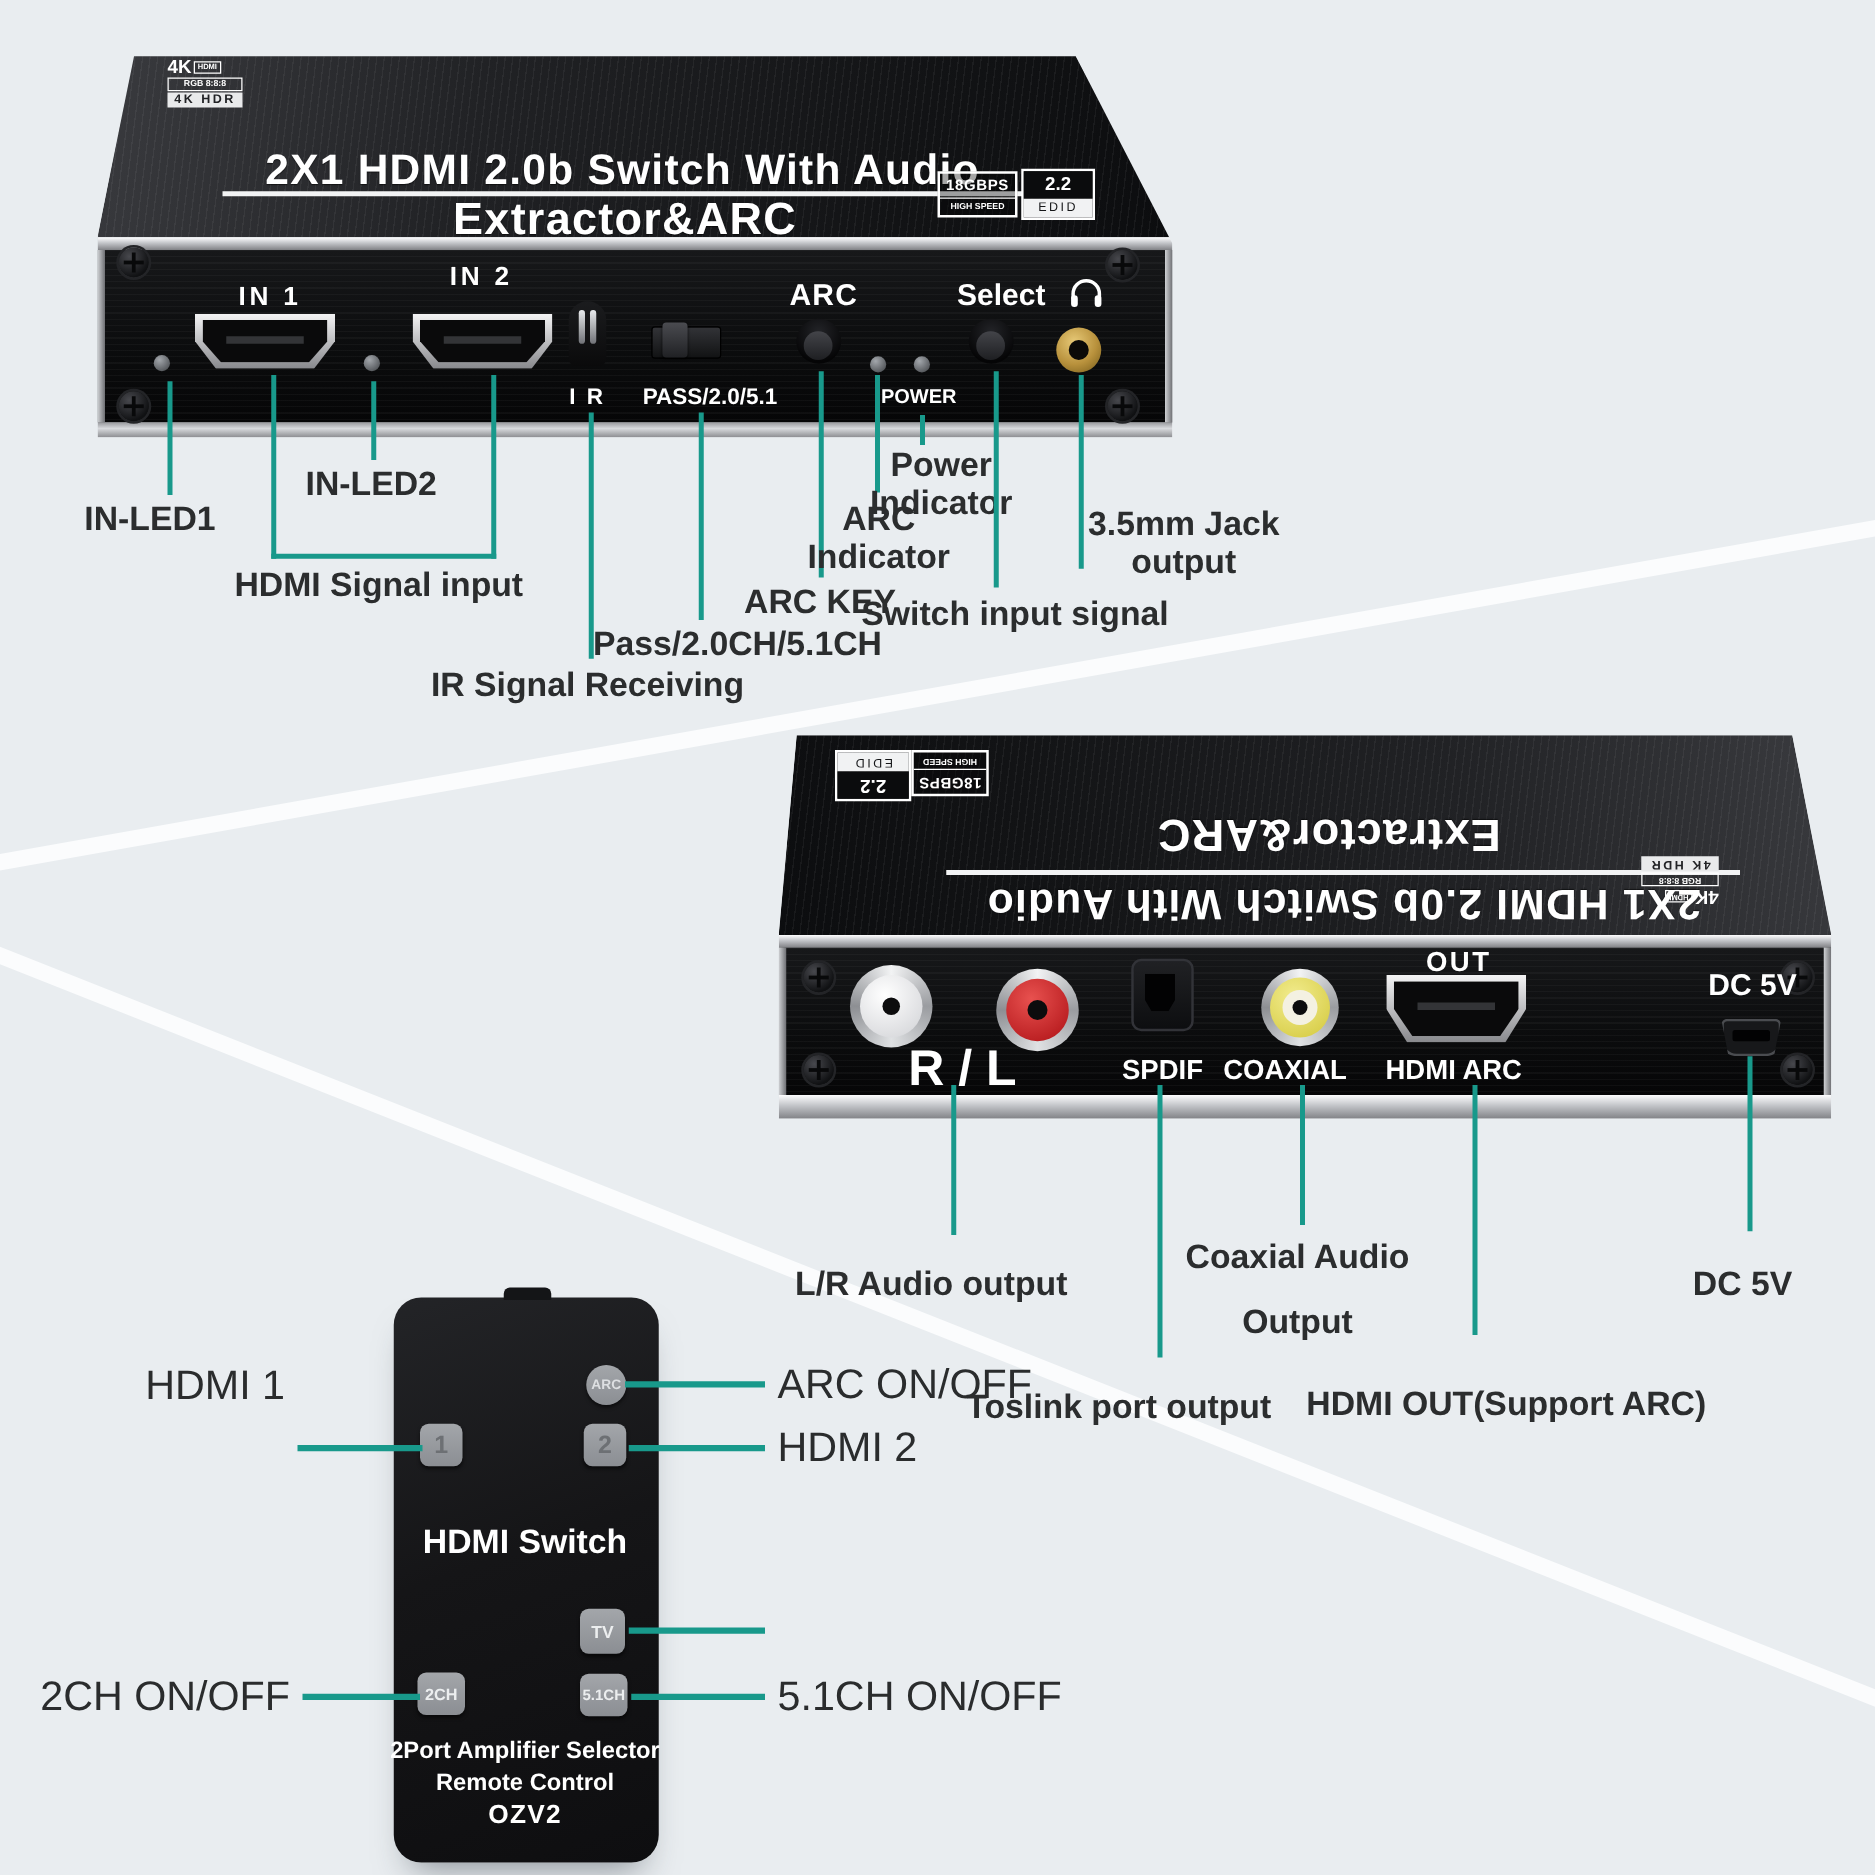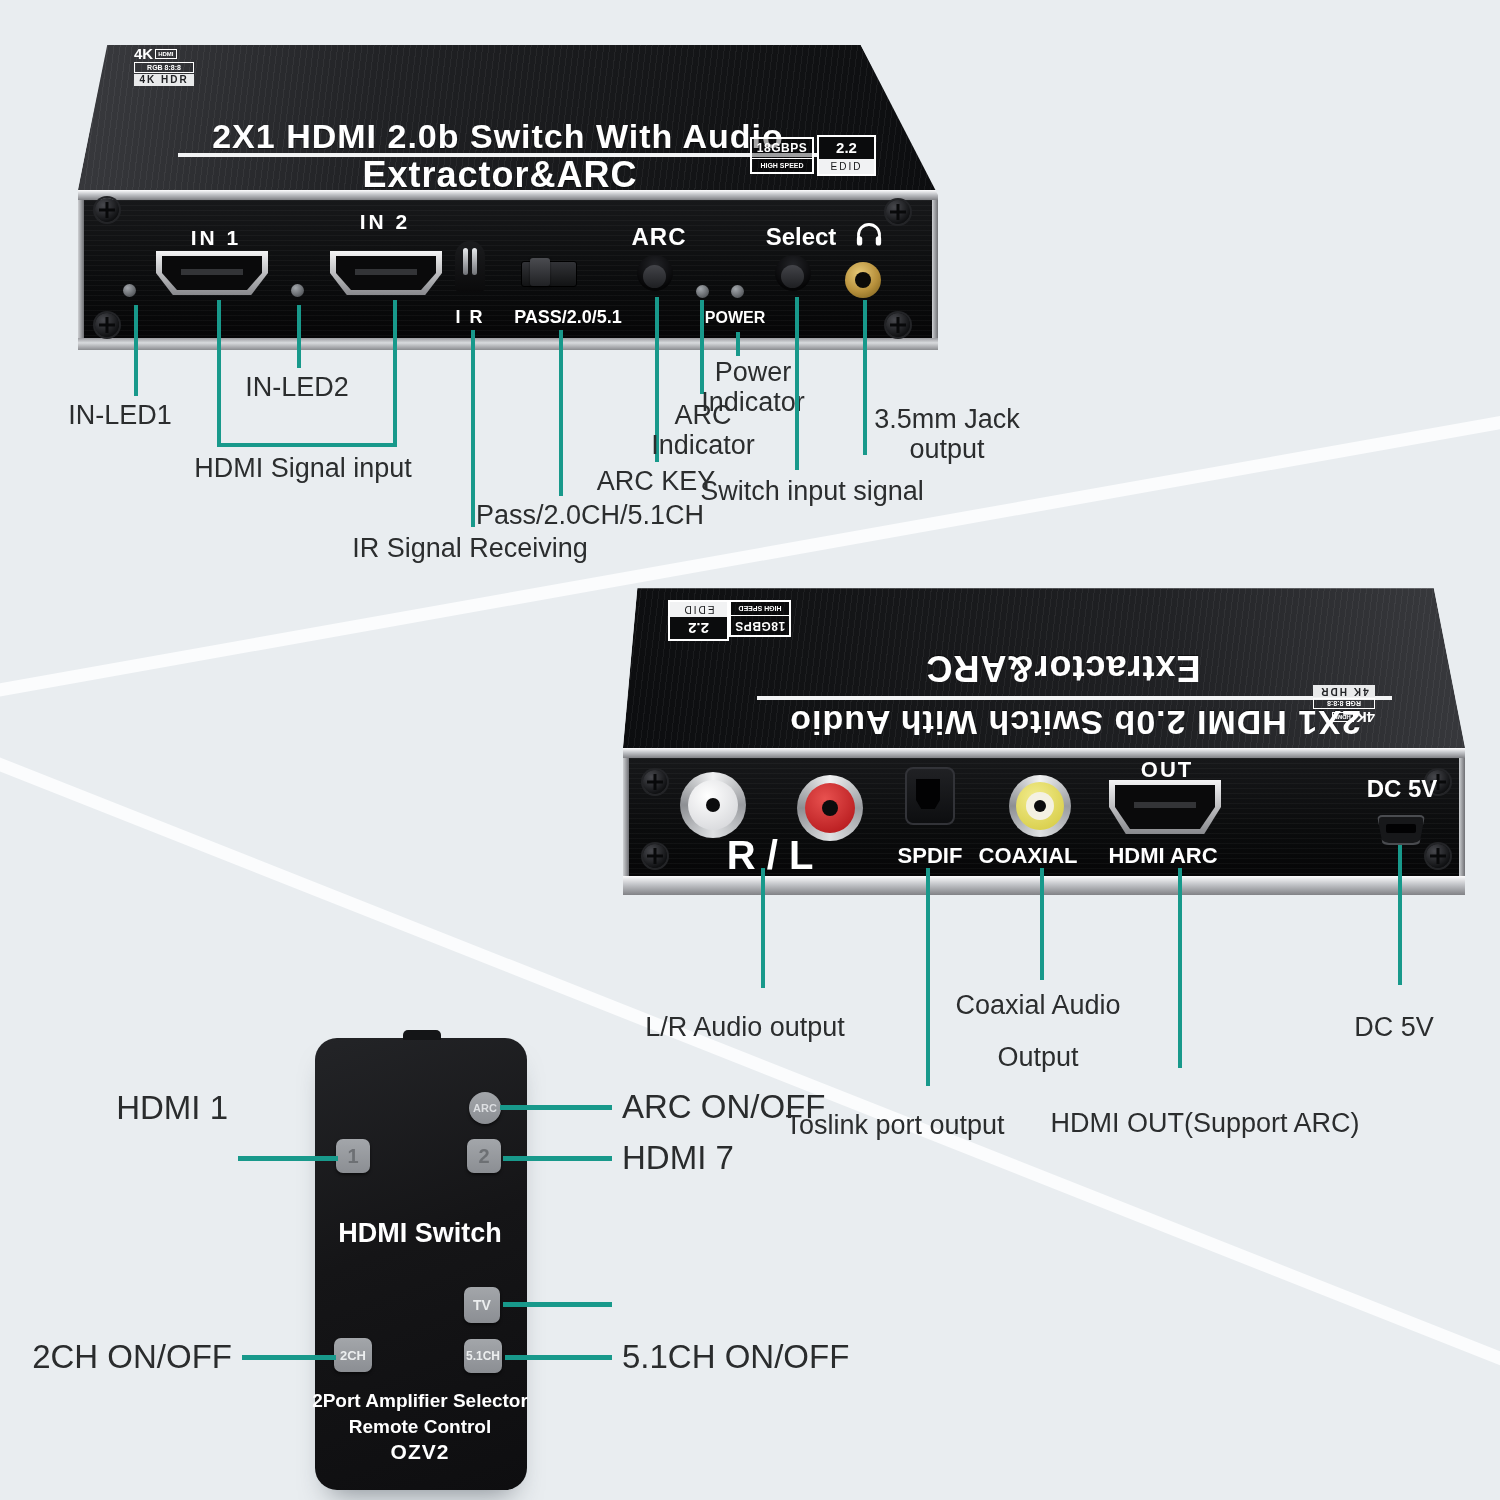--- a/index.html
+++ b/index.html
@@ -5,21 +5,21 @@
   :root{ --accent:#18998b; }
   html,body{margin:0;padding:0;background:#e9edf0;}
   #stage{position:relative;width:1500px;height:1500px;background:#e9edf0;overflow:hidden;
          font-family:"Liberation Sans",sans-serif;}
   
   .stripe{position:absolute;height:13px;background:#fbfcfd;z-index:1;transform-origin:left center;}
   
   .vline{position:absolute;width:4px;background:var(--accent);z-index:6;}
   .hline{position:absolute;height:4px;background:var(--accent);z-index:6;}
   .rline{position:absolute;height:5px;background:var(--accent);z-index:6;}
-  .lbl{position:absolute;font-size:27px;line-height:30px;color:#2b2d2e;white-space:nowrap;z-index:6;}
+  .lbl{position:absolute;font-size:27px;line-height:30px;color:#2b2d2e;white-space:nowrap;z-index:6;font-weight:bold;}
   .lbl.center{transform:translateX(-50%);text-align:center;}
   .rlbl{position:absolute;font-size:33px;line-height:36px;color:#2a2c2d;white-space:nowrap;z-index:6;}
   .rlbl.rt{text-align:right;}
   
   .device{position:absolute;z-index:4;}
   .face-top{position:absolute;left:0;top:0;width:100%;
       background:linear-gradient(104deg,#3a3b3f 0%,#212225 35%,#121315 75%,#0c0d0f 100%);}
   .face-top::after{content:"";position:absolute;inset:0;
       background:repeating-linear-gradient(97deg,rgba(255,255,255,.05) 0 1px,rgba(0,0,0,0) 1px 6px);}
   .face-front{position:absolute;left:0;width:100%;
@@ -321,20 +321,20 @@
     <div class="rtext" style="left:105px;top:352px;font-size:19px;">2Port Amplifier Selector</div>
     <div class="rtext" style="left:105px;top:378px;font-size:19px;">Remote Control</div>
     <div class="rtext" style="left:105px;top:402px;font-size:21px;letter-spacing:1px;">OZV2</div>
   </div>
 
   <div class="rline" style="left:500px;top:1105px;width:112px;"></div>
   <div class="rlbl" style="left:622px;top:1089px;">ARC ON/OFF</div>
   <div class="rline" style="left:238px;top:1156px;width:100px;"></div>
   <div class="rlbl rt" style="right:1272px;top:1090px;">HDMI 1</div>
   <div class="rline" style="left:503px;top:1156px;width:109px;"></div>
-  <div class="rlbl" style="left:622px;top:1140px;">HDMI 7</div>
+  <div class="rlbl" style="left:622px;top:1140px;">HDMI 2</div>
   <div class="rline" style="left:503px;top:1302px;width:109px;"></div>
   <div class="rline" style="left:242px;top:1355px;width:94px;"></div>
   <div class="rlbl rt" style="right:1268px;top:1339px;">2CH ON/OFF</div>
   <div class="rline" style="left:505px;top:1355px;width:107px;"></div>
   <div class="rlbl" style="left:622px;top:1339px;">5.1CH ON/OFF</div>
 
 </div>
 
 </body></html>

